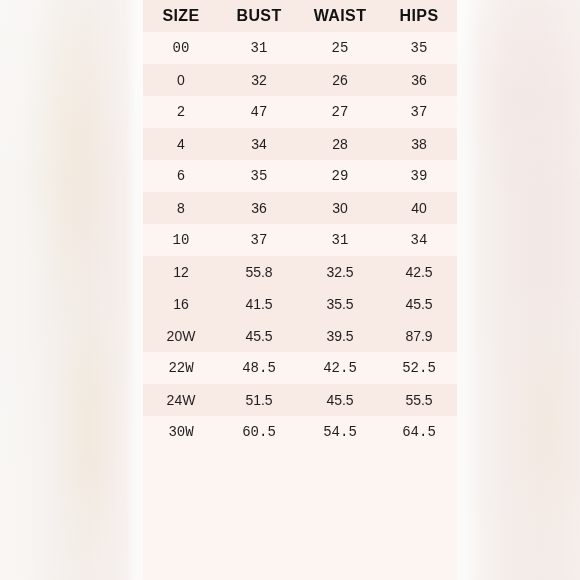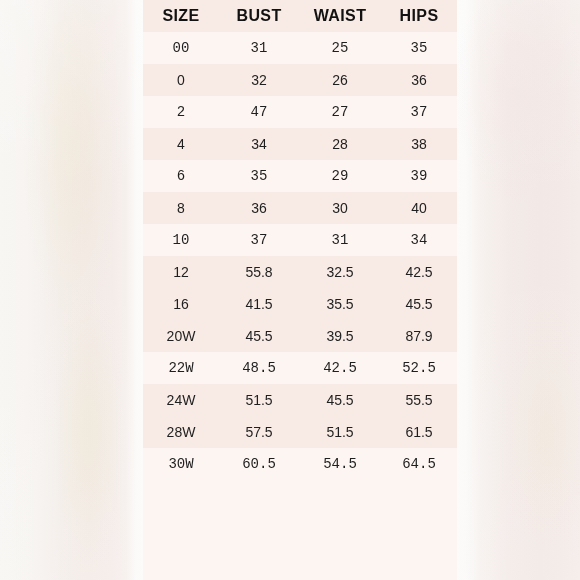--- a/index.html
+++ b/index.html
@@ -197,26 +197,20 @@
             <td>48.5</td>
             <td>42.5</td>
             <td>52.5</td>
           </tr>
           <tr class="row-dark">
             <td>24W</td>
             <td>51.5</td>
             <td>45.5</td>
             <td>55.5</td>
           </tr>
-          <tr class="row-dark">
-            <td>28W</td>
-            <td>57.5</td>
-            <td>51.5</td>
-            <td>61.5</td>
-          </tr>
           <tr class="row-light">
             <td>30W</td>
             <td>60.5</td>
             <td>54.5</td>
             <td>64.5</td>
           </tr>
         </tbody>
     </table>
   </div>
 

